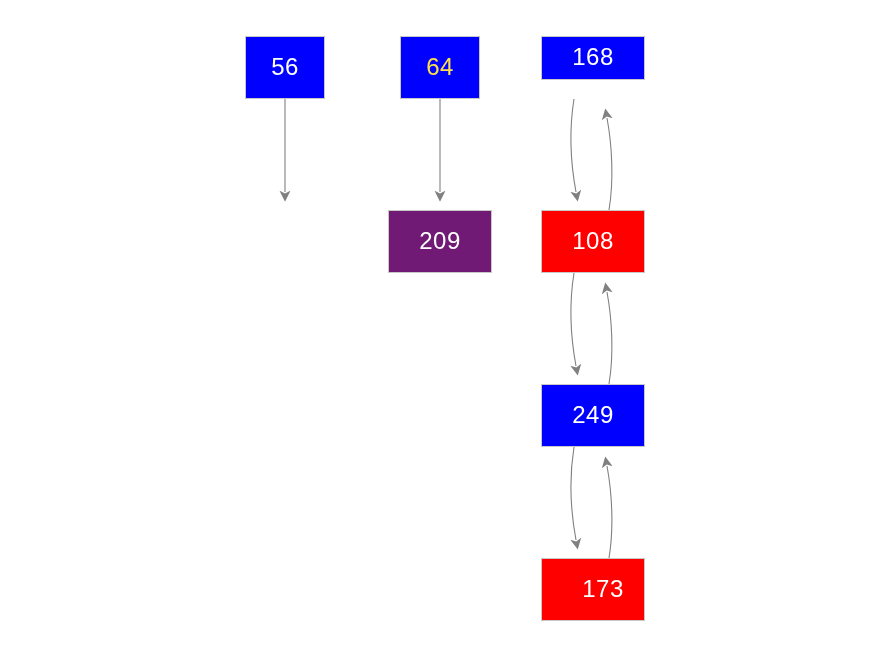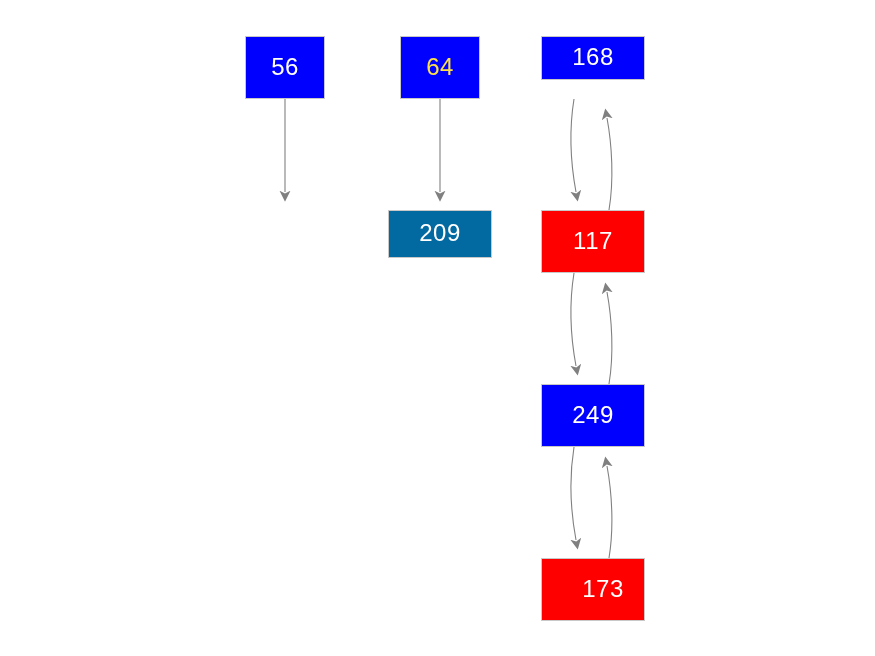--- a/index.html
+++ b/index.html
@@ -79,28 +79,28 @@
       <path d="M609,558 C614,528 612,493 607,466" marker-end="url(#arrow-up)"></path>
     </g>
   </svg>
 
   <div class="node" style="left: 245px; top: 36px; width: 80px; height: 63px; background: rgb(0, 0, 255); border-color: rgb(200, 200, 200); color: rgb(255, 255, 255);">
     <span class="node-label">56</span>
   </div>
   <div class="node" style="left: 400px; top: 36px; width: 80px; height: 63px; background: rgb(0, 0, 255); border-color: rgb(200, 200, 200); color: #fde047;">
     <span class="node-label">64</span>
   </div>
-  <div class="node" style="left: 388px; top: 210px; width: 104px; height: 48px; background: #0369a1; border-color: rgb(200, 200, 200); color: rgb(255, 255, 255);">
+  <div class="node" style="left: 388px; top: 210px; width: 104px; height: 63px; background: #701a75; border-color: rgb(200, 200, 200); color: rgb(255, 255, 255);">
     <span class="node-label">209</span>
   </div>
   <div class="node" style="left: 541px; top: 36px; width: 104px; height: 44px; background: rgb(0, 0, 255); border-color: rgb(200, 200, 200); color: rgb(255, 255, 255);">
     <span class="node-label">168</span>
   </div>
   <div class="node" style="left: 541px; top: 210px; width: 104px; height: 63px; background: rgb(255, 0, 0); border-color: rgb(200, 200, 200); color: rgb(255, 255, 255);">
-    <span class="node-label">117</span>
+    <span class="node-label">108</span>
   </div>
   <div class="node" style="left: 541px; top: 384px; width: 104px; height: 63px; background: rgb(0, 0, 255); border-color: rgb(200, 200, 200); color: rgb(255, 255, 255);">
     <span class="node-label">249</span>
   </div>
   <div class="node" style="left: 541px; top: 558px; width: 104px; height: 63px; background: rgb(255, 0, 0); border-color: rgb(200, 200, 200); color: rgb(255, 255, 255); padding-left: 20px;">
     <span class="node-label">173</span>
   </div>
 
 </div>
 

